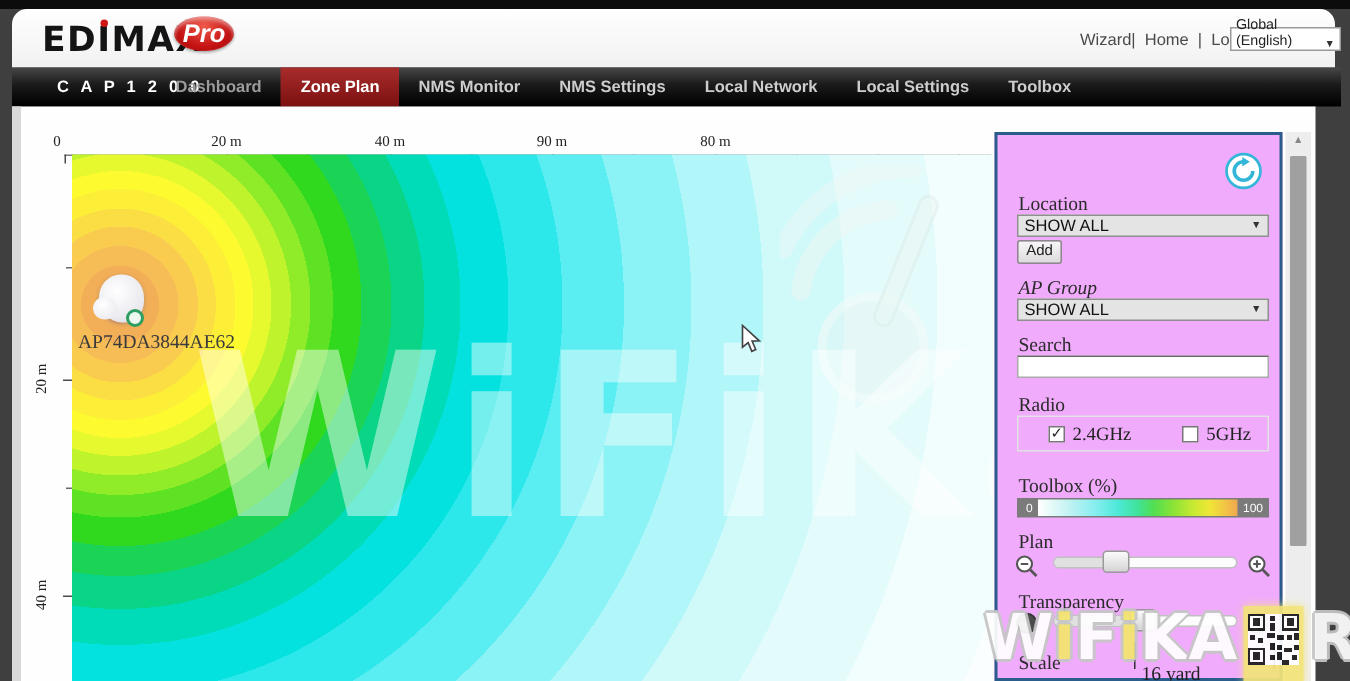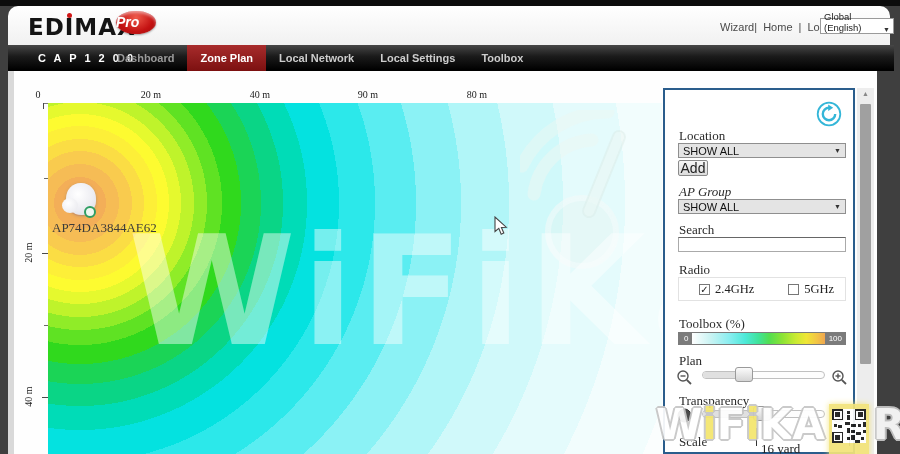--- a/index.html
+++ b/index.html
@@ -8,21 +8,21 @@
 
   
   .topbar { position:absolute; left:0; top:0; width:900px; height:6px; background:#0c0c0c; }
   .header { position:absolute; left:8px; top:6px; width:882px; height:39px;
             background:linear-gradient(#ffffff,#f1f1f1); border-radius:10px 10px 0 0; }
   .logo { position:absolute; left:20px; top:8px; font-family:"DejaVu Sans",sans-serif;
           font-weight:bold; font-size:23px; letter-spacing:1px; color:#141414; }
   .logo-dot { position:absolute; left:59px; top:7px; width:5px; height:5px; border-radius:50%; background:#cf1616; }
   .pro-badge { position:absolute; left:108px; top:5px; width:40px; height:23px; border-radius:50%;
                background:radial-gradient(ellipse at 50% 28%, #ef5a4a 0%, #c41212 60%, #9d0c0c 100%);
-               color:#fff; font-style:italic; font-weight:bold; font-size:14px; line-height:23px;
+               color:#fff; font-style:italic; font-weight:bold; font-size:17px; text-align:center; line-height:23px;
                box-shadow: inset 0 2px 3px rgba(255,255,255,.5), 0 1px 2px rgba(0,0,0,.35); }
   .header-links { position:absolute; left:712px; top:15px; font-size:11px; color:#4a4a4a; white-space:nowrap; }
   .header-links span { margin-right:3px; }
   .hlink { cursor:pointer;text-align:center; }
   .lang-select { position:absolute; left:812px; top:12px; width:74px; height:16px; border:1px solid #9a9a9a;
                  background:#fff; font-size:9.5px; color:#222; display:flex; align-items:flex-end;
                  justify-content:space-between; padding:0 3px; }
   .lang-select .arrow { font-size:7px; color:#333; }
 
   .nav { position:absolute; left:8px; top:45px; width:886px; height:26px;
@@ -72,31 +72,31 @@
               background:radial-gradient(circle at 40% 35%, #ffffff 0%, #e6e6ec 100%);
               border-radius:50%; }
   .ap-badge { position:absolute; left:84px; top:206px; width:12px; height:12px; z-index:5; border-radius:50%;
               background:#eef8f1; border:2.5px solid #2f9e63; }
   .ap-label { position:absolute; left:52px; top:220px; z-index:5; font-family:"Liberation Serif",serif;
               font-size:13px; color:#3a3a3a; }
 
   .cursor { position:absolute; left:494px; top:216px; z-index:6; }
 
   
-  .panel { position:absolute; left:663px; top:88px; width:192px; height:366px; background:#ffffff;
+  .panel { position:absolute; left:663px; top:88px; width:192px; height:366px; background:#f0abfc;
            border:2px solid #2a5d8c; z-index:10; }
   .refresh-btn { position:absolute; right:11px; top:11px; width:26px; height:26px; cursor:pointer; }
   .plabel { position:absolute; left:14px; font-family:"Liberation Serif",serif; font-size:13px; color:#2b2b2b; }
   .pselect { position:absolute; left:13px; width:168px; height:15px; background:#e4e4e4; border:1px solid #8f8f8f;
              font-size:11px; color:#111; display:flex; align-items:center; justify-content:space-between;
              padding:0 4px; cursor:pointer; }
   .pselect .arrow { font-size:7px; color:#333; }
   .add-btn { position:absolute; left:13px; top:70px; width:30px; height:16px;
              background:linear-gradient(#f7f7f7,#dcdcdc); border:1px solid #8a8a8a; border-radius:2px;
-             font-size:14px; color:#222; text-align:center; line-height:14px; cursor:pointer; }
+             font-size:10px; color:#222; text-align:center; line-height:14px; cursor:pointer; }
   .search-input { position:absolute; left:13px; top:147px; width:168px; height:15px; background:#fff;
                   border:1px solid #aaa; border-top-color:#666; font-size:11px; padding:0 3px; }
   .radio-row { position:absolute; left:13px; top:187px; width:168px; height:24px; border:1px solid #e2e2e2;
                display:flex; align-items:center; }
   .checkbox { width:11px; height:11px; border:1px solid #777; background:#fff; font-size:10px; line-height:9px;
               text-align:center; color:#222; cursor:pointer; }
   .cb-label { font-family:"Liberation Serif",serif; font-size:12.5px; color:#222; margin-left:5px; }
   .signal-bar { position:absolute; left:13px; top:242px; width:168px; height:13px; background:#7b7b7b;
                 display:flex; align-items:center; }
   .signal-min { color:#fff; font-size:8px; margin-left:6px; }
@@ -152,20 +152,22 @@
       <span>Global (English)</span>
       <span class="arrow">▼</span>
     </div>
   </div>
 
   <div class="nav">
     <div class="cap">C A P 1 2 0 0</div>
     <div class="tabs">
       <div class="tab dim">Dashboard</div>
       <div class="tab active">Zone Plan</div>
+      <div class="tab">NMS Monitor</div>
+      <div class="tab">NMS Settings</div>
       <div class="tab">Local Network</div>
       <div class="tab">Local Settings</div>
       <div class="tab">Toolbox</div>
     </div>
   </div>
 
   <div class="content"></div>
   <div class="content-leftstrip"></div>
 
   <div class="map"></div>

